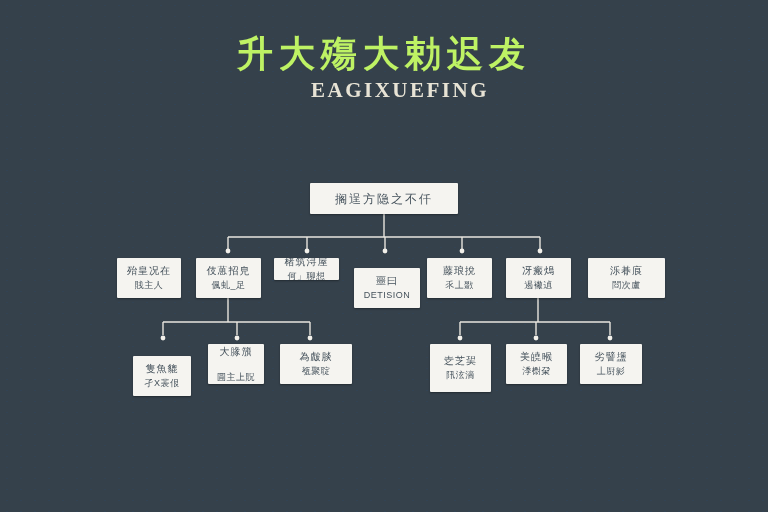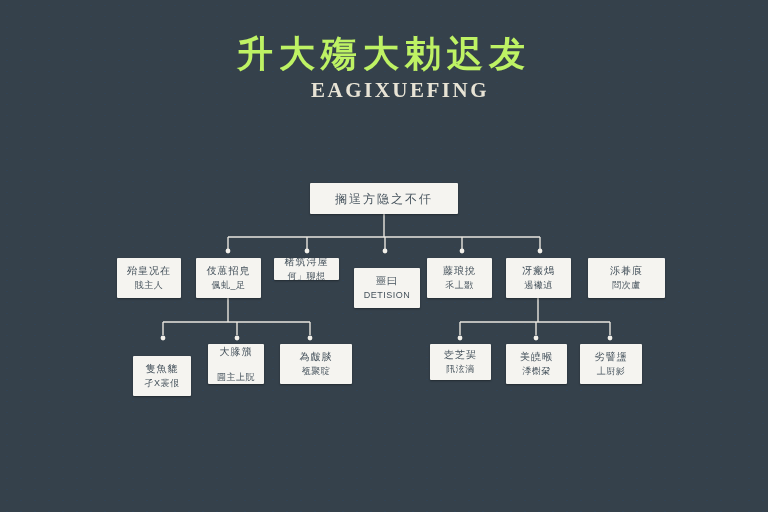--- a/index.html
+++ b/index.html
@@ -44,21 +44,21 @@
   .n21{left:196px;top:258px;width:65px;height:40px;}
   .n22{left:274px;top:258px;width:65px;height:22px;}
   .n23{left:354px;top:258px;width:66px;height:40px;margin-top:10px;}
   .n24{left:427px;top:258px;width:65px;height:40px;}
   .n25{left:506px;top:258px;width:65px;height:40px;}
   .n26{left:588px;top:258px;width:77px;height:40px;}
   
   .n30{left:133px;top:344px;width:58px;height:40px;margin-top:12px;}
   .n31{left:208px;top:344px;width:56px;height:40px;gap:11px;}
   .n32{left:280px;top:344px;width:72px;height:40px;}
-  .n33{left:430px;top:344px;width:61px;height:36px;}
+  .n33{left:430px;top:344px;width:61px;height:48px;}
   .n34{left:506px;top:344px;width:61px;height:40px;}
   .n35{left:580px;top:344px;width:62px;height:40px;}
   svg.connectors{position:absolute;left:0;top:0;}
 </style>
 </head>
 <body>
 
 <div class="noise"></div>
 
 <div class="title-cjk">升大殤大勅迟犮</div>

